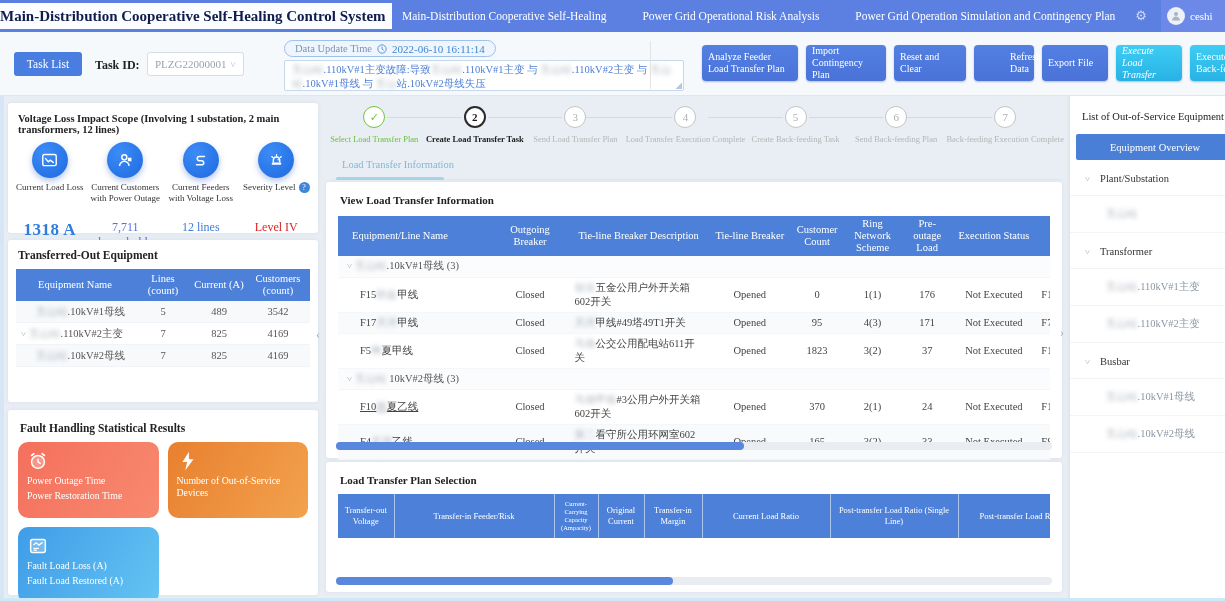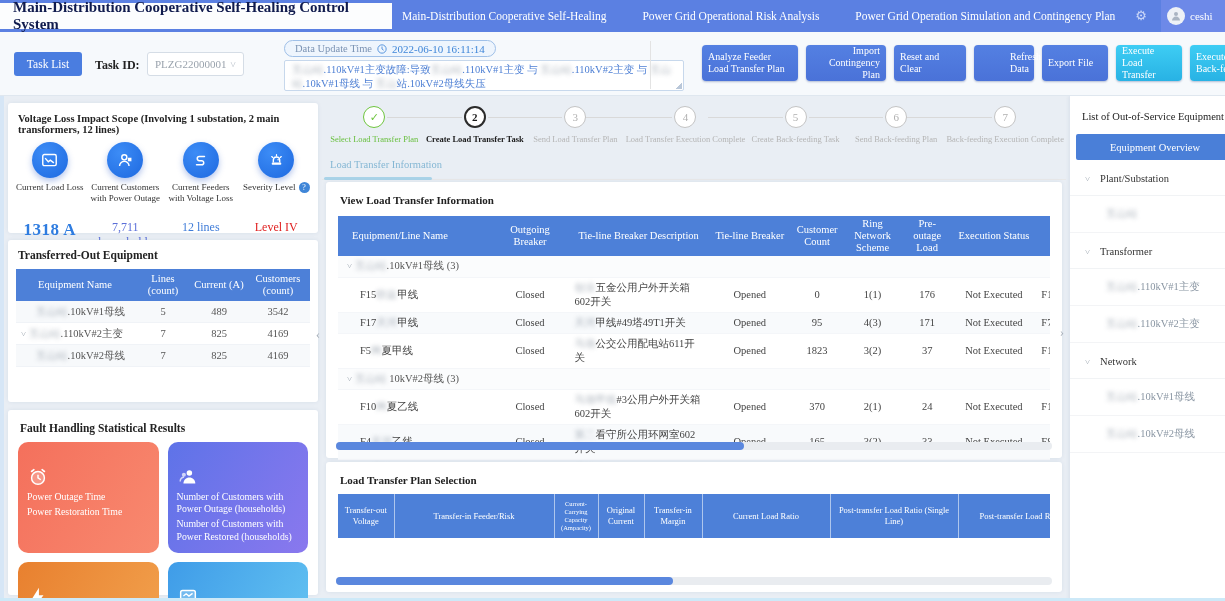--- a/index.html
+++ b/index.html
@@ -2,21 +2,21 @@
 <html><head>
 <meta charset="utf-8">
 <style>
   *{box-sizing:border-box;margin:0;padding:0}
   html,body{width:1225px;height:601px}
   body{position:relative;overflow:hidden;background:#e9eef4;font-family:"Liberation Serif","DejaVu Serif",serif;color:#333}
   .blur{filter:blur(2.2px);opacity:.6;color:#7a8694}
   .card{background:#fff;border-radius:3px;box-shadow:0 0 4px rgba(30,60,120,.08)}
   
   .hdr{position:absolute;top:0;left:0;right:0;height:32px;background:#5b80e2;z-index:20}
-  .title-box{position:absolute;top:3px;left:0;width:392px;height:26px;background:#fcfdfe;display:flex;align-items:center;padding-left:13px;font-size:15px;font-weight:bold;color:#101b4e}
+  .title-box{position:absolute;top:3px;left:0;width:392px;height:26px;background:#fcfdfe;display:flex;align-items:center;font-size:15px;font-weight:bold;color:#101b4e}
   .nav{position:absolute;left:402px;top:0;height:32px;display:flex;align-items:center;gap:36px;font-size:11.5px;color:#fff}
   .nav-item{cursor:pointer;white-space:nowrap}
   .gear{position:absolute;right:78px;top:0;height:32px;display:flex;align-items:center;color:#ccd8f8;font-size:13px}
   .avatarbox{position:absolute;right:0;top:0;width:64px;height:32px;background:#6d89e8;display:flex;align-items:center;gap:5px;padding:0 6px;color:#fff;font-size:11px}
   .avatar{width:18px;height:18px;border-radius:50%;background:#eef1f6;display:flex;align-items:center;justify-content:center;overflow:hidden}
   
   .tbar{position:absolute;top:32px;left:0;right:0;height:64px;background:#f6f9fc;border-bottom:1px solid #dfe7ef;z-index:15}
   .task-btn{position:absolute;left:14px;top:20px;width:68px;height:24px;background:#4a7de0;color:#fff;font-size:11.5px;display:flex;align-items:center;justify-content:center;border-radius:3px;cursor:pointer}
   .tid-label{position:absolute;left:95px;top:26px;font-size:12px;font-weight:bold;color:#222}
   .select{position:absolute;left:147px;top:20px;width:97px;height:24px;background:#fff;border:1px solid #d5dde6;border-radius:3px;display:flex;align-items:center;justify-content:space-between;padding:0 7px;font-size:11px;color:#9aa3ad;cursor:pointer}
@@ -43,39 +43,39 @@
   #card-to{position:absolute;top:140px;left:0;right:0;height:162px;padding:9px 8px}
   .ttable{width:100%;border-collapse:collapse;margin-top:8px;font-size:10.5px;table-layout:fixed}
   .ttable th{background:#4d80d8;color:#fff;font-weight:normal;padding:4px 2px;line-height:1.15;font-size:10.5px}
   .ttable td{padding:3.5px 2px;border-bottom:1px solid #f0f3f7;color:#555;text-align:center}
   .ttable td.nm{text-align:left}
   .ttable tr.alt{background:#f7f9fb}
   .cur{color:#ee9460}.cus{color:#2fa89a}
   .chv{color:#9aa4ae;font-size:9px;margin:0 3px}
   #card-fault{position:absolute;top:310px;left:0;right:0;bottom:0;padding:10px}
   .fgrid{display:grid;grid-template-columns:1fr 1fr;gap:9px;margin-top:8px}
-  .fcard{border-radius:10px;color:#fff;padding:24px 9px 7px;font-size:9.8px;line-height:1.25;min-height:76px}
+  .fcard{border-radius:10px;color:#fff;padding:8px 9px 7px;font-size:9.8px;line-height:1.25;min-height:76px}
   .fcard p{margin:3px 0}
   .fcard .fic{width:22px;height:22px;margin-bottom:3px}
   .th-red{background:linear-gradient(120deg,#f4705c,#f8896f)}
   .th-violet{background:linear-gradient(120deg,#5e73e8,#8a78ee)}
   .th-orange{background:linear-gradient(120deg,#e8802f,#f2a24e)}
   .th-blue{background:linear-gradient(120deg,#3f9ce8,#64c4f2)}
   
   .center{position:absolute;left:322px;width:744px;top:96px;bottom:0}
   .stepper{position:absolute;top:10px;left:2px;right:2px;height:52px;display:flex}
   .step{flex:1;position:relative;text-align:center;cursor:pointer}
   .step:not(:first-child)::before{content:"";position:absolute;top:11px;left:calc(-50% + 13px);width:calc(100% - 26px);height:1px;background:#d9d9d9}
   .crc{width:22px;height:22px;border-radius:50%;border:1px solid #c4c4c4;color:#b0b0b0;background:#fff;display:inline-flex;align-items:center;justify-content:center;font-size:11px;position:relative;z-index:1}
   .step.done .crc{border-color:#6ec53e;color:#6ec53e}
   .step.current .crc{border:2px solid #2b2b2b;color:#1c1c1c;font-weight:bold}
   .slb{font-size:8.5px;margin-top:6px;color:#b5b5b5;white-space:nowrap}
   .step.done .slb{color:#67bf3c}
   .step.current .slb{color:#1c1c1c;font-weight:bold}
-  .tabbar{position:absolute;top:58px;left:0;right:0;height:26px;border-bottom:1px solid #e8e8e8}
+  .tabbar{position:absolute;top:58px;left:12px;right:0;height:26px;border-bottom:1px solid #e8e8e8}
   .tab{position:absolute;left:8px;top:5px;font-size:10.5px;color:#85b7d4;cursor:pointer}
   .tabline{position:absolute;left:2px;top:23px;width:108px;height:3px;background:#a9d3e8;border-radius:2px}
   #lt-card{position:absolute;top:86px;left:4px;right:4px;height:276px}
   .sect-title{padding:12px 14px 4px;font-size:11px;font-weight:bold;color:#222}
   .ltwrap{margin:6px 12px 0;overflow:hidden}
   .lttable{width:760px;border-collapse:collapse;font-size:10.5px;table-layout:fixed}
   .lttable th{background:#4d80d8;color:#fff;font-weight:normal;height:36px;line-height:1.15;padding:2px 4px;text-align:center;font-size:10.5px}
   .lttable th:first-child{text-align:left;padding-left:14px}
   .lttable td{padding:3px 4px;color:#444;border-bottom:1px solid #f4f6f9;height:21px;text-align:center}
   .lttable td.l{text-align:left}
@@ -135,25 +135,25 @@
           <circle cx="12" cy="12" r="10" fill="none" stroke="#3f86d8" stroke-width="2"></circle>
           <path d="M12 6v6l4 3" fill="none" stroke="#3f86d8" stroke-width="2"></path>
         </svg>
     </span>
     <span class="time">2022-06-10 16:11:14</span>
   </div>
   <div class="fdesc" id="fdesc"><span class="blur">五山站</span><span>.110kV#1主变故障:导致</span><span class="blur">五山站</span><span>.110kV#1主变 与 </span><span class="blur">五山站</span><span>.110kV#2主变 与 </span><span class="blur">五山站</span><span>.10kV#1母线 与 </span><span class="blur">五山</span><span>站.10kV#2母线失压</span></div>
   <div class="vdiv"></div>
   <div class="tbtns" id="tbtns">
       <div class="tbtn" style="width: 96px;">Analyze Feeder Load Transfer Plan</div>
-      <div class="tbtn" style="width: 80px; text-align: right;">Import Contingency Plan</div>
+      <div class="tbtn" style="width: 80px;">Import Contingency Plan</div>
       <div class="tbtn" style="width: 72px;">Reset and Clear</div>
       <div class="tbtn" style="width: 60px; padding-left: 36px;">Refresh Data</div>
       <div class="tbtn" style="width: 66px;">Export File</div>
-      <div class="tbtn cyan" style="width: 66px;">Execute Load Transfer</div>
+      <div class="tbtn cyan" style="width: 66px; font-style: italic;">Execute Load Transfer</div>
       <div class="tbtn cyan" style="width: 68px;">Execute Back-feeding</div>
     </div>
 </div>
 
 <aside class="left">
   <div class="card" id="card-impact">
     <div class="lcardtitle" style="font-size:10.5px">Voltage Loss Impact Scope (Involving 1 substation, 2 main transformers, 12 lines)</div>
     <div class="stats" id="impact-stats">
         <div class="stat">
           <div class="ic">
@@ -243,30 +243,20 @@
     <div class="fgrid" id="fgrid">
         <div class="fcard th-red">
           <div class="fic"><svg width="22" height="22" viewBox="0 0 24 24">
               <circle cx="12" cy="13" r="7" fill="rgba(255,255,255,.25)" stroke="#fff" stroke-width="1.6"></circle>
               <path d="M12 9.5V13l3 2" fill="none" stroke="#fff" stroke-width="1.6"></path>
               <path d="M5 6l2.5-2M19 6l-2.5-2" stroke="#fff" stroke-width="1.8" stroke-linecap="round"></path>
             </svg></div>
           <p>Power Outage Time</p>
           <p>Power Restoration Time</p>
         </div>
-        <div class="fcard th-violet">
-          <div class="fic"><svg width="22" height="22" viewBox="0 0 24 24">
-              <circle cx="13.5" cy="7.5" r="3" fill="#fff"></circle>
-              <path d="M7 19c0-3.6 2.9-6.5 6.5-6.5S20 15.4 20 19" fill="#fff"></path>
-              <circle cx="7.5" cy="9.5" r="2.2" fill="rgba(255,255,255,.7)"></circle>
-              <path d="M3.5 17c0-2.5 1.8-4.6 4.2-5" fill="none" stroke="rgba(255,255,255,.7)" stroke-width="1.6"></path>
-            </svg></div>
-          <p>Number of Customers with Power Outage (households)</p>
-          <p>Number of Customers with Power Restored (households)</p>
-        </div>
         <div class="fcard th-orange">
           <div class="fic"><svg width="22" height="22" viewBox="0 0 24 24">
               <path d="M13 2 6 13h5l-2 9 9-12h-5z" fill="#fff"></path>
             </svg></div>
           <p>Number of Out-of-Service Devices</p>
         </div>
         <div class="fcard th-blue">
           <div class="fic"><svg width="22" height="22" viewBox="0 0 24 24">
               <rect x="4" y="5" width="16" height="14" rx="2" fill="rgba(255,255,255,.25)" stroke="#fff" stroke-width="1.6"></rect>
               <polyline points="7,11 10,8.5 13,11 17,8" fill="none" stroke="#fff" stroke-width="1.5"></polyline>
@@ -359,21 +349,21 @@
               <td class="cus">1823</td>
               <td class="cus">3(2)</td>
               <td class="cur">37</td>
               <td>Not Executed</td>
               <td class="l">F16马场</td>
             </tr>
             <tr class="grp">
               <td colspan="9"><span class="chv">˅</span><span class="blur">五山站</span><span> 10kV#2母线  (3)</span></td>
             </tr>
             <tr>
-              <td class="l" style="padding-left: 22px;"><span>F10</span><span class="blur">网</span><span>夏乙线</span></td>
+              <td class="l" style="padding-left: 22px; text-decoration: underline;"><span>F10</span><span class="blur">网</span><span>夏乙线</span></td>
               <td>Closed</td>
               <td class="l"><span class="blur">马场甲线</span><span>#3公用户外开关箱602开关</span></td>
               <td>Opened</td>
               <td class="cus">370</td>
               <td class="cus">2(1)</td>
               <td class="cur">24</td>
               <td>Not Executed</td>
               <td class="l">F19马场</td>
             </tr>
             <tr class="alt">
@@ -440,21 +430,21 @@
       </div>
       <div class="ritem"><span class="blur">五山站</span></div>
       <div class="sect">
         <span class="chv">˅</span>
         <span>Transformer</span>
       </div>
       <div class="ritem"><span class="blur">五山站</span><span>.110kV#1主变</span></div>
       <div class="ritem"><span class="blur">五山站</span><span>.110kV#2主变</span></div>
       <div class="sect">
         <span class="chv">˅</span>
-        <span>Network</span>
+        <span>Busbar</span>
       </div>
       <div class="ritem"><span class="blur">五山站</span><span>.10kV#1母线</span></div>
       <div class="ritem"><span class="blur">五山站</span><span>.10kV#2母线</span></div>
     </div>
 </aside>
 
 <div class="edge-l"></div>
 <div class="edge-b"></div>
 
 </body></html>

